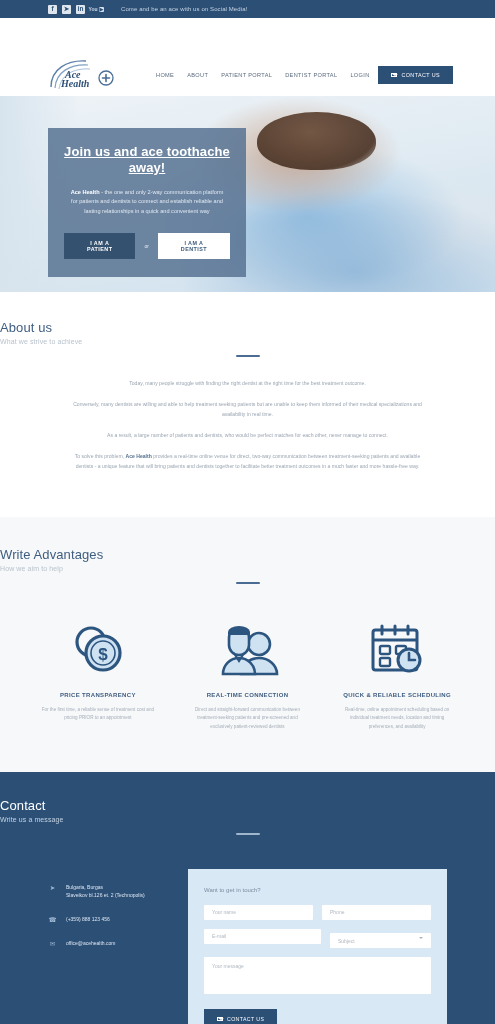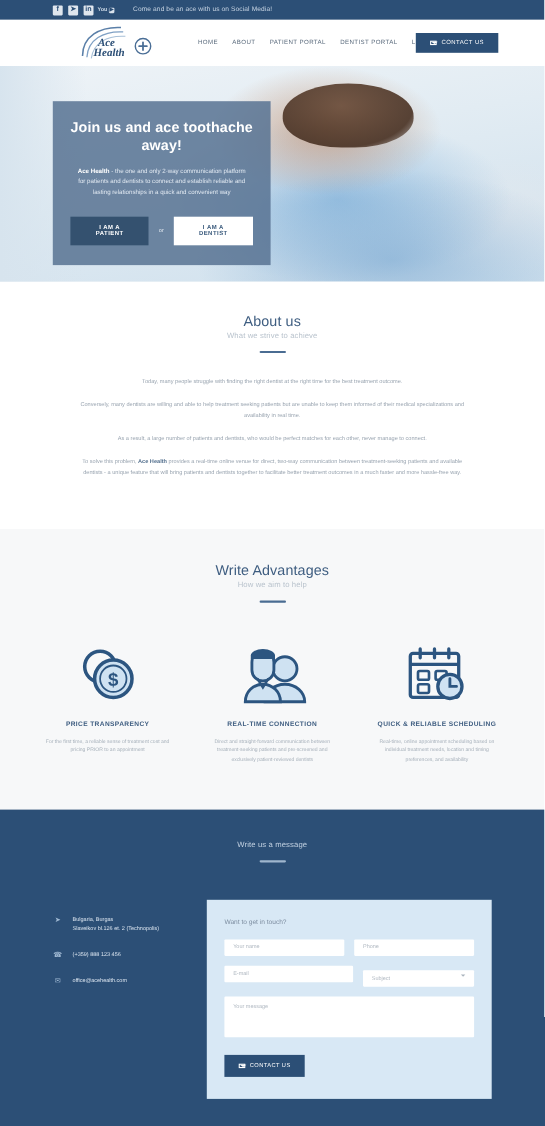--- a/index.html
+++ b/index.html
@@ -37,22 +37,23 @@
     font-size: 6px;
     letter-spacing: .1px;
   }
 
   
   .header {
     height: 42px;
     background: #ffffff;
     display: flex;
     align-items: center;
-    padding: 0 42px 0 72px;
+    padding: 0 42px 0 48px;
     position: relative;
+    margin-top: 36px;
   }
   .logo { width: 70px; height: 34px; position: relative; flex: 0 0 auto; }
   .logo svg { display: block; }
   .nav {
     display: flex;
     align-items: center;
     gap: 13px;
     margin-left: 38px;
   }
   .nav a {
@@ -126,20 +127,21 @@
     background: rgba(88,115,147,.86);
     padding: 16px 16px 18px;
     text-align: center;
   }
   .hero-title {
     color: #ffffff;
     font-size: 13px;
     font-weight: bold;
     line-height: 1.25;
     letter-spacing: .1px;
+    text-decoration: underline;
   }
   .hero-sub {
     color: #e0e8f1;
     font-size: 5.6px;
     line-height: 1.75;
     margin-top: 11px;
     padding: 0 6px;
   }
   .hero-sub b { color: #ffffff; }
   .hero-actions {
@@ -152,21 +154,21 @@
     padding: 7px 14px; border: none; cursor: pointer;
   }
   .or-text { color: #e6ecf3; font-size: 5px; }
   .btn-dentist {
     background: #ffffff; color: #3b5b7d;
     font-size: 5.4px; letter-spacing: .45px; font-weight: bold;
     padding: 7px 14px; border: none; cursor: pointer;
   }
 
   
-  .sec-head { text-align: center; }
+  .sec-head { text-align: left; }
   .sec-title {
     color: #3e5d80; font-size: 13px; font-weight: normal; letter-spacing: .1px;
   }
   .sec-sub {
     color: #b9c3cd; font-size: 7px; margin-top: 3px; letter-spacing: .1px;
   }
   .sec-rule {
     width: 24px; height: 2px; background: #4a6c92;
     margin: 10px auto 0; border-radius: 1px;
   }
@@ -373,20 +375,21 @@
       </div>
       <div class="adv-title">QUICK &amp; RELIABLE SCHEDULING</div>
       <div class="adv-text">Real-time, online appointment scheduling based on individual treatment needs, location and timing preferences, and availability</div>
     </div>
 
   </div>
 </section>
 
 <section class="contact">
   <div class="sec-head">
+    <h2 class="sec-title">Contact</h2>
     <div class="sec-sub">Write us a message</div>
     <div class="sec-rule"></div>
   </div>
 
   <div class="contact-wrap">
 
     <div class="contact-info">
       <div class="info-row">
         <span class="info-ico">➤</span>
         <div class="info-text">

